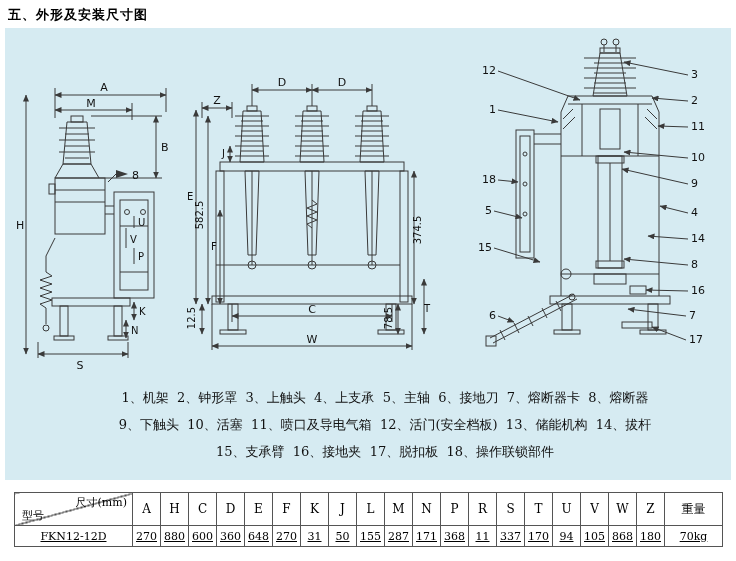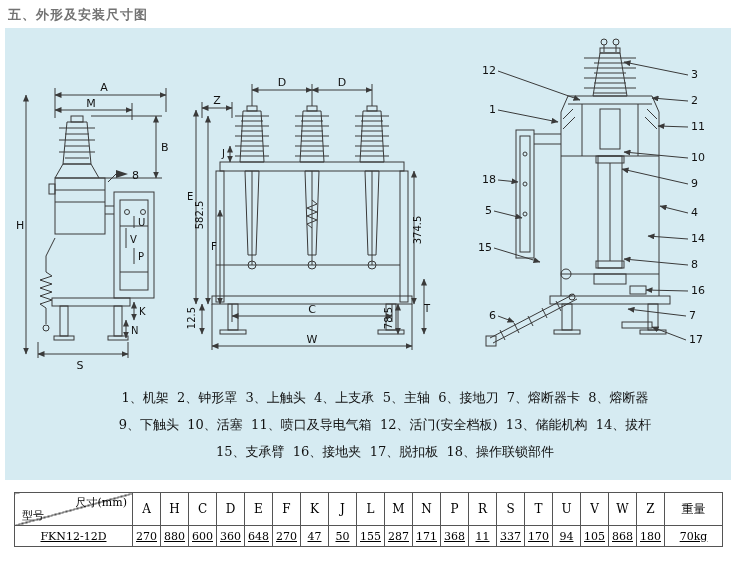--- a/index.html
+++ b/index.html
@@ -4,21 +4,21 @@
 <style>
   * { box-sizing: border-box; }
   html,body { margin:0; padding:0; }
   body {
     width:736px; height:561px; position:relative; overflow:hidden;
     background:#ffffff;
     font-family:"DejaVu Sans","Liberation Sans",sans-serif;
   }
   .page-title {
     position:absolute; top:6px; left:8px;
-    font-size:13px; font-weight:bold; color:#737373; letter-spacing:1px;
+    font-size:13px; font-weight:bold; color:#000000; letter-spacing:1px;
   }
   .panel {
     position:absolute; top:28px; left:5px; width:726px; height:452px;
     background:#d6ebf2;
   }
   svg.diag { position:absolute; }
   .ln line, .ln path, .ln rect, .ln circle, .ln polyline {
     stroke:#3a3a3a; stroke-width:1; fill:none;
   }
   .fl { fill:#3a3a3a; stroke:none; }
@@ -424,21 +424,21 @@
     <th>重量</th>
   </tr>
   <tr class="drow">
     <td>FKN12-12D</td>
     <td>270</td>
     <td>880</td>
     <td>600</td>
     <td>360</td>
     <td>648</td>
     <td>270</td>
-    <td>47</td>
+    <td>31</td>
     <td>50</td>
     <td>155</td>
     <td>287</td>
     <td>171</td>
     <td>368</td>
     <td>11</td>
     <td>337</td>
     <td>170</td>
     <td>94</td>
     <td>105</td>

